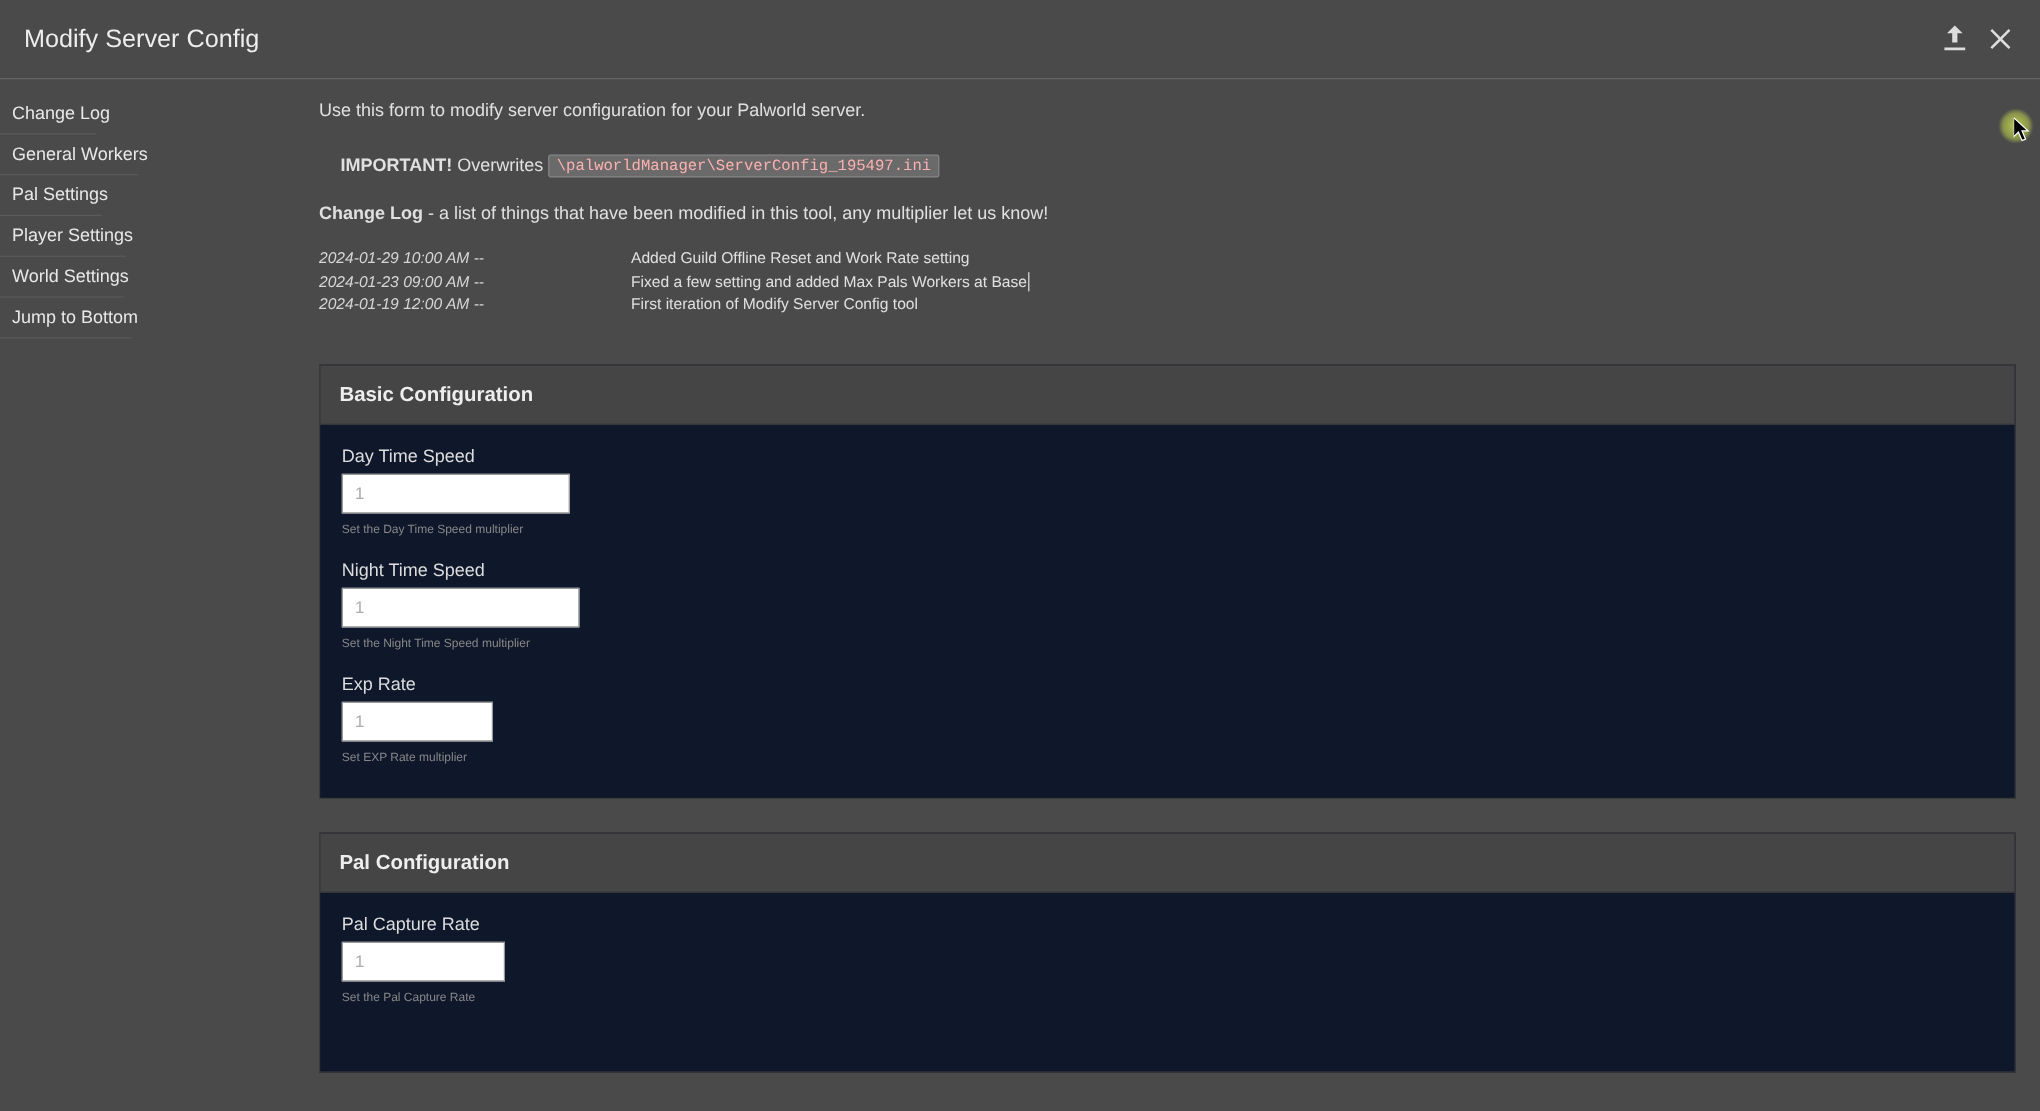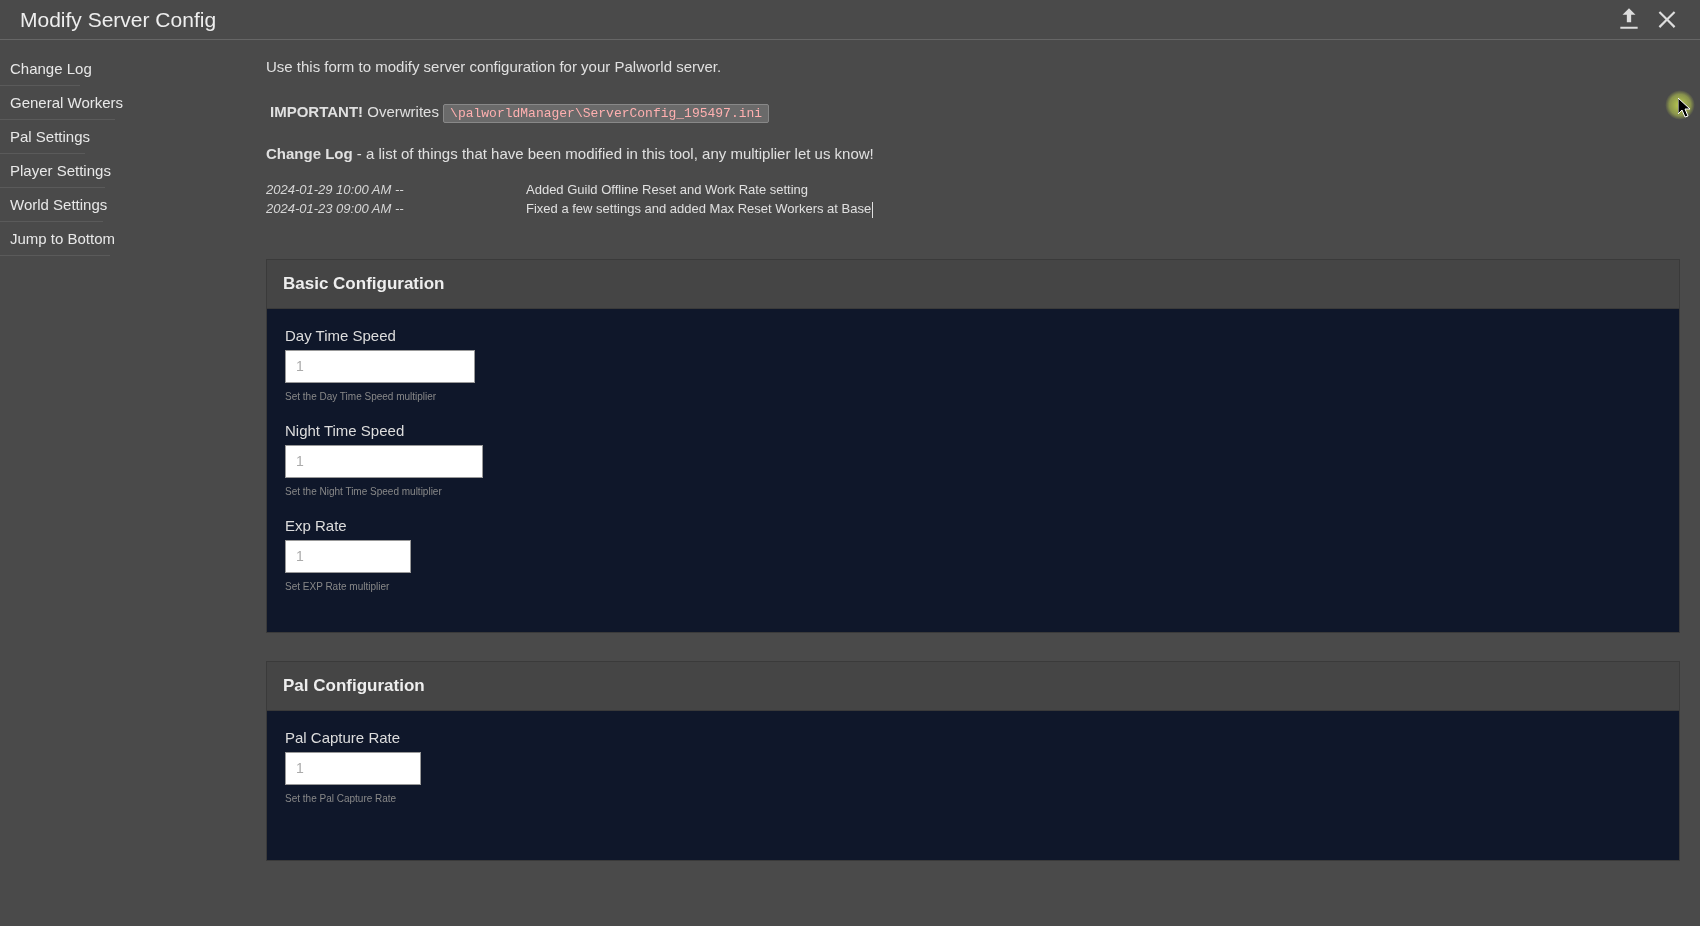--- a/index.html
+++ b/index.html
@@ -11,21 +11,21 @@
   background: #4a4a4a;
   color: #e0e0e0;
   font-family: "Segoe UI", Arial, sans-serif;
   font-size: 14px;
   width: 1700px;
   height: 926px;
   overflow: hidden;
   position: relative;
 }
 .header {
-  height: 40px;
+  height: 66px;
   border-bottom: 1px solid #666;
   display: flex;
   align-items: center;
   padding: 0 20px;
   justify-content: space-between;
 }
 .header-title {
   font-size: 21px;
   font-weight: 300;
   color: #eee;
@@ -69,21 +69,21 @@
   overflow-y: scroll;
   padding: 12px 20px 20px 0;
   position: relative;
 }
 .intro {
   padding: 6px 0 10px 0;
   color: #e0e0e0;
   font-size: 15px;
 }
 .important-line {
-  margin: 18px 0 0 4px;
+  margin: 18px 0 0 18px;
   font-size: 15px;
 }
 .important-line strong {
   font-weight: 700;
 }
 .code-badge {
   display: inline-block;
   background: #6a6a6a;
   border: 1px solid #888;
   padding: 1px 6px;
@@ -245,41 +245,45 @@
       <b>Change Log</b><span> - a list of things that have been modified in this tool, any multiplier let us know!</span>
     </div>
 
     <div class="changelog-list">
       <div class="changelog-row">
         <span class="changelog-date">2024-01-29 10:00 AM --</span>
         <span class="changelog-desc">Added Guild Offline Reset and Work Rate setting</span>
       </div>
       <div class="changelog-row">
         <span class="changelog-date">2024-01-23 09:00 AM --</span>
-        <span class="changelog-desc text-cursor">Fixed a few settings and added Max Reset Workers at Base</span>
+        <span class="changelog-desc text-cursor">Fixed a few setting and added Max Pals Workers at Base</span>
+      </div>
+      <div class="changelog-row">
+        <span class="changelog-date">2024-01-19 12:00 AM --</span>
+        <span class="changelog-desc">First iteration of Modify Server Config tool</span>
       </div>
     </div>
 
     <div class="panel">
       <div class="panel-header">Basic Configuration</div>
       <div class="panel-body">
 
         <div class="field">
           <div class="field-label">Day Time Speed</div>
           <input class="field-input w-190" type="text" placeholder="1" style="">
           <div class="field-help">Set the Day Time Speed multiplier</div>
         </div>
 
         <div class="field">
           <div class="field-label">Night Time Speed</div>
           <input class="field-input w-198" type="text" placeholder="1" style="">
           <div class="field-help">Set the Night Time Speed multiplier</div>
         </div>
 
-        <div class="field" style="margin-bottom:16px">
+        <div class="field" style="margin-bottom:4px">
           <div class="field-label">Exp Rate</div>
           <input class="field-input w-126" type="text" placeholder="1" style="">
           <div class="field-help">Set EXP Rate multiplier</div>
         </div>
 
       </div>
     </div>
 
     <div class="panel" style="margin-top:28px">
       <div class="panel-header">Pal Configuration</div>

